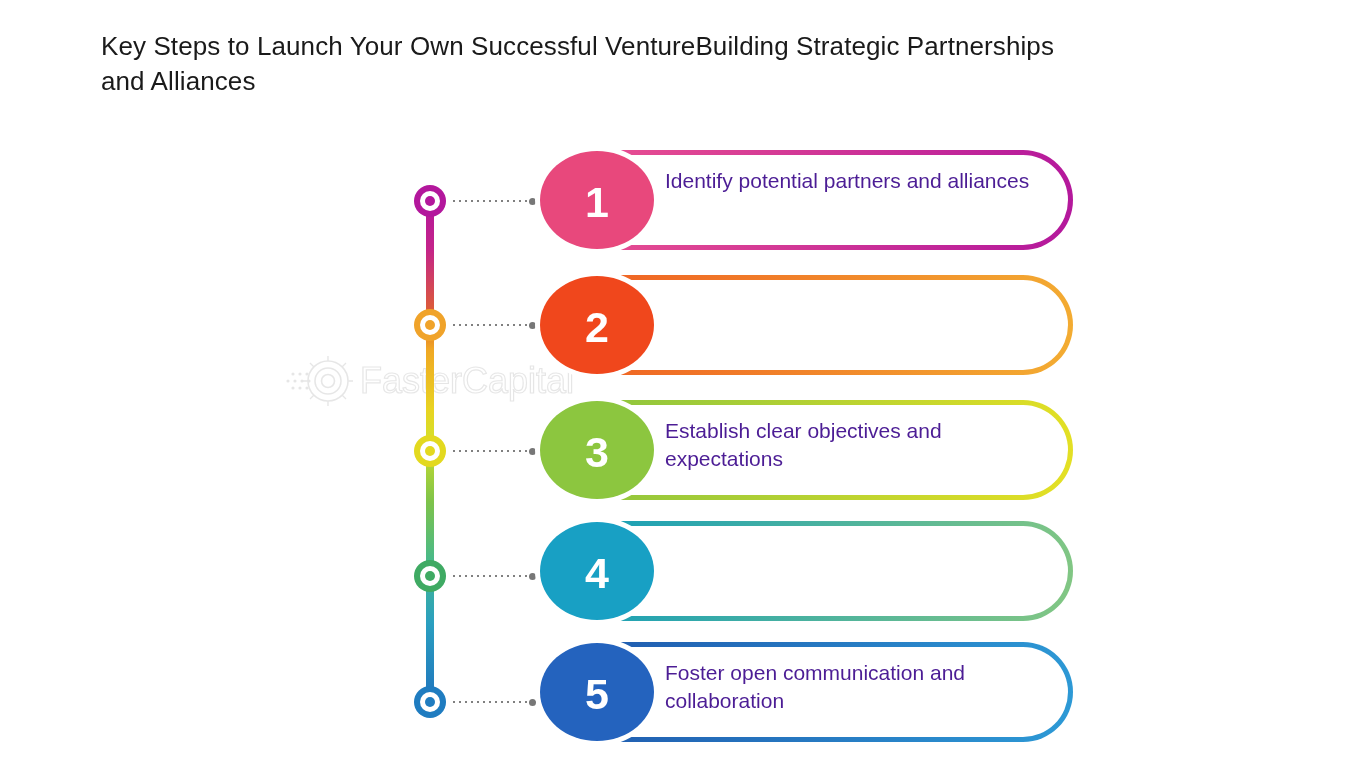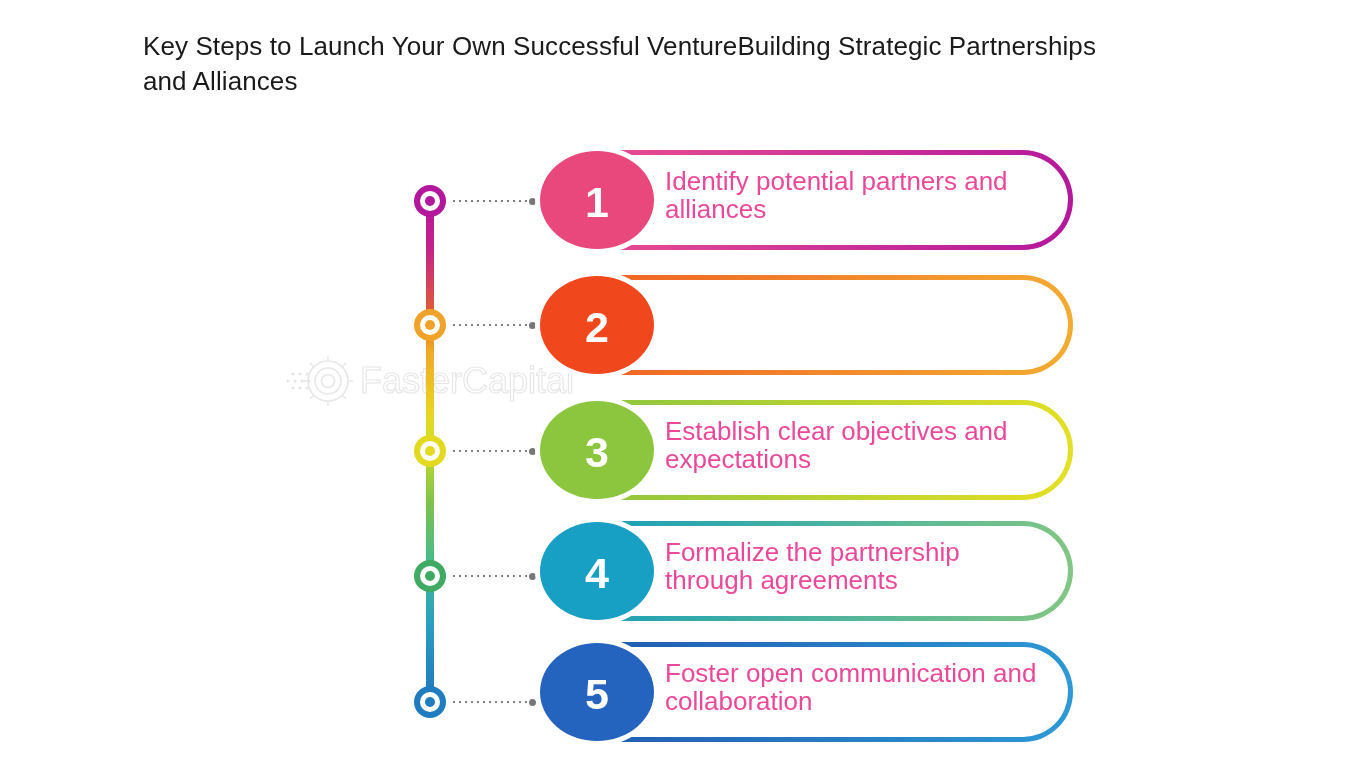--- a/index.html
+++ b/index.html
@@ -7,21 +7,21 @@
     width:1350px;height:769px;background:#ffffff;overflow:hidden;
     font-family:"Liberation Sans",sans-serif;position:relative;
   }
   #canvas{position:relative;width:1350px;height:769px;}
 
   
   #title{
     position:absolute;left:101px;top:12px;width:1000px;
     font-size:26px;line-height:35px;color:#1a1a1a;
     font-family:"Liberation Sans",sans-serif;font-weight:400;
-    letter-spacing:0.1px;white-space:pre-wrap;margin-left:42px;
+    letter-spacing:0.1px;white-space:pre-wrap;
   }
 
   
   #watermark{
     position:absolute;left:285px;top:355px;width:295px;height:52px;
     opacity:.5;pointer-events:none;text-align:right;
   }
   #watermark svg{display:block;width:295px;height:52px;}
 
   
@@ -72,21 +72,21 @@
     box-shadow:0 0 0 5px #ffffff;
     box-sizing:border-box;
   }
   .badge span{
     color:#ffffff;font-size:43px;font-weight:bold;line-height:1;
     font-family:"Liberation Sans",sans-serif;
     transform:translateY(2px);
   }
   .ptext{
     position:absolute;left:117px;top:12px;width:385px;
-    font-size:26px;line-height:28px;color:#ec4899;
+    font-size:21px;line-height:28px;color:#4c1d95;
     font-family:"Liberation Sans",sans-serif;
   }
 </style>
 </head>
 <body>
 
 <div id="canvas">
 
   <h1 id="title">Key Steps to Launch Your Own Successful VentureBuilding Strategic Partnerships and Alliances</h1>
 
@@ -178,21 +178,20 @@
             <span>3</span>
           </div>
           <div class="ptext">Establish clear objectives and expectations</div>
         </div>
       </div>
       <div class="pill" style="top: 521px; background: linear-gradient(100deg, rgb(14, 155, 189) 0%, rgb(131, 199, 131) 100%);">
         <div class="pill-inner">
           <div class="badge" style="background: rgb(24, 160, 196);">
             <span>4</span>
           </div>
-          <div class="ptext">Formalize the partnership through agreements</div>
         </div>
       </div>
       <div class="pill" style="top: 642px; background: linear-gradient(100deg, rgb(31, 85, 171) 0%, rgb(45, 154, 214) 100%);">
         <div class="pill-inner">
           <div class="badge" style="background: rgb(36, 99, 190);">
             <span>5</span>
           </div>
           <div class="ptext">Foster open communication and collaboration</div>
         </div>
       </div>

